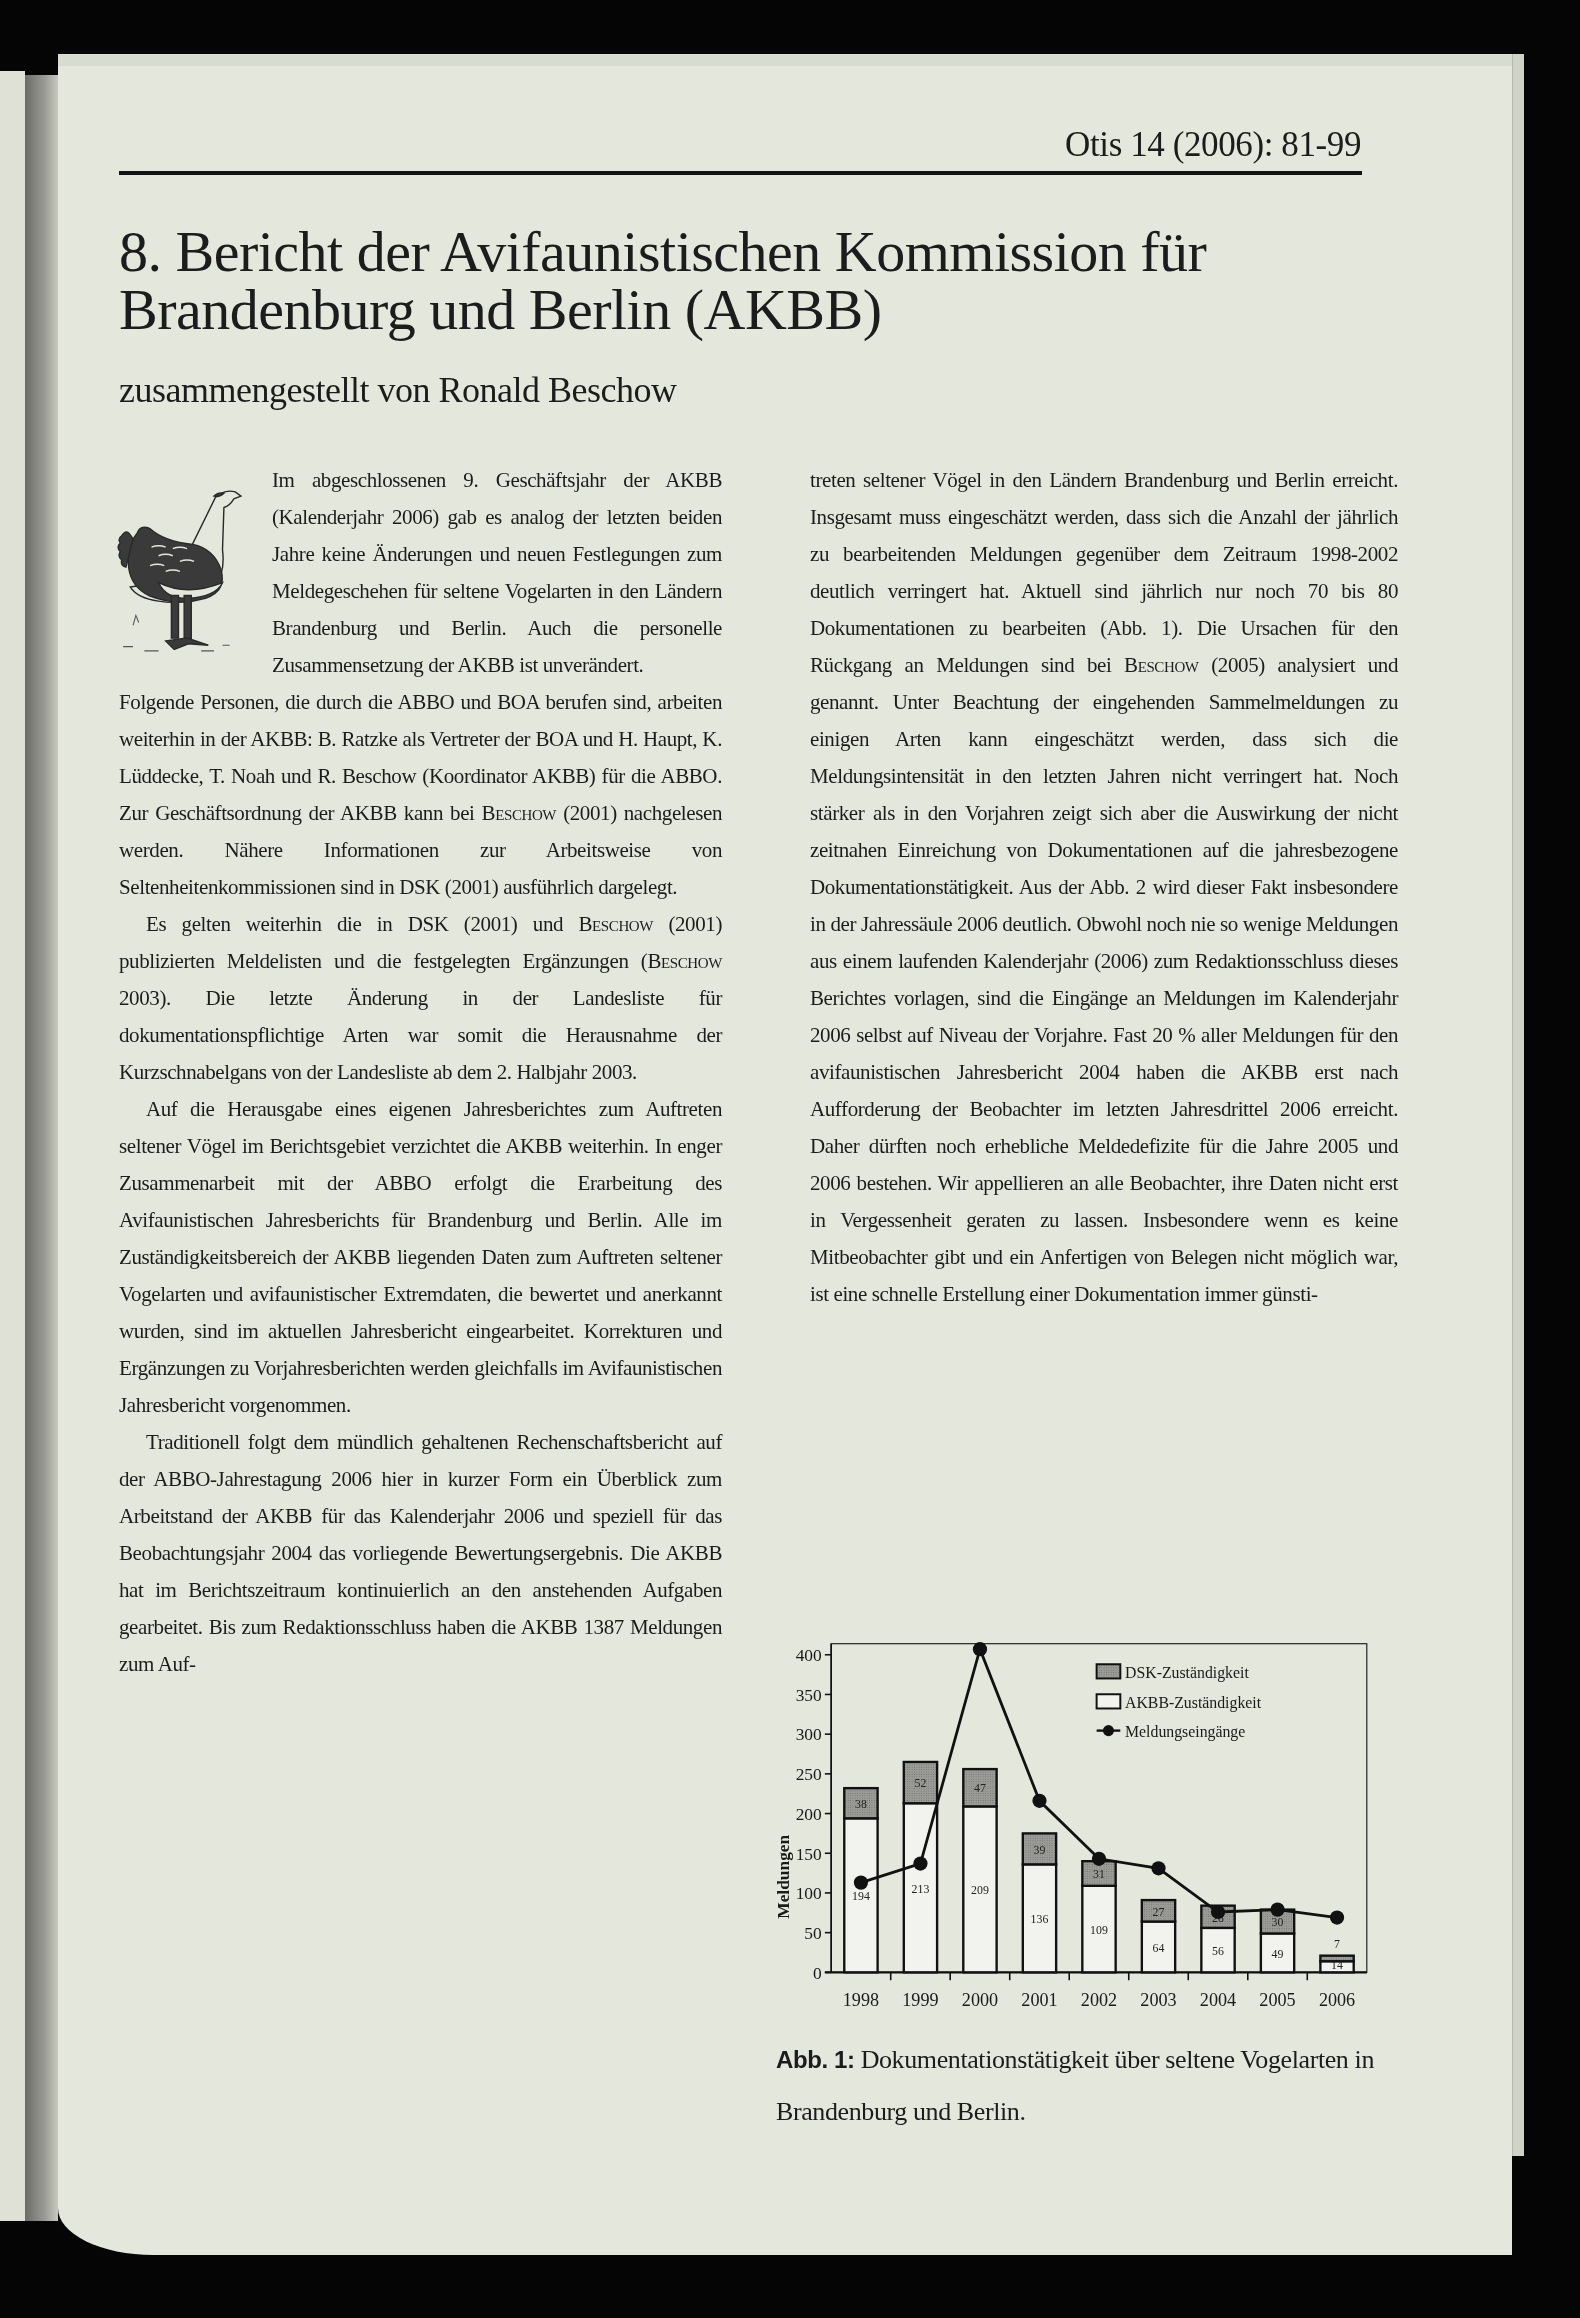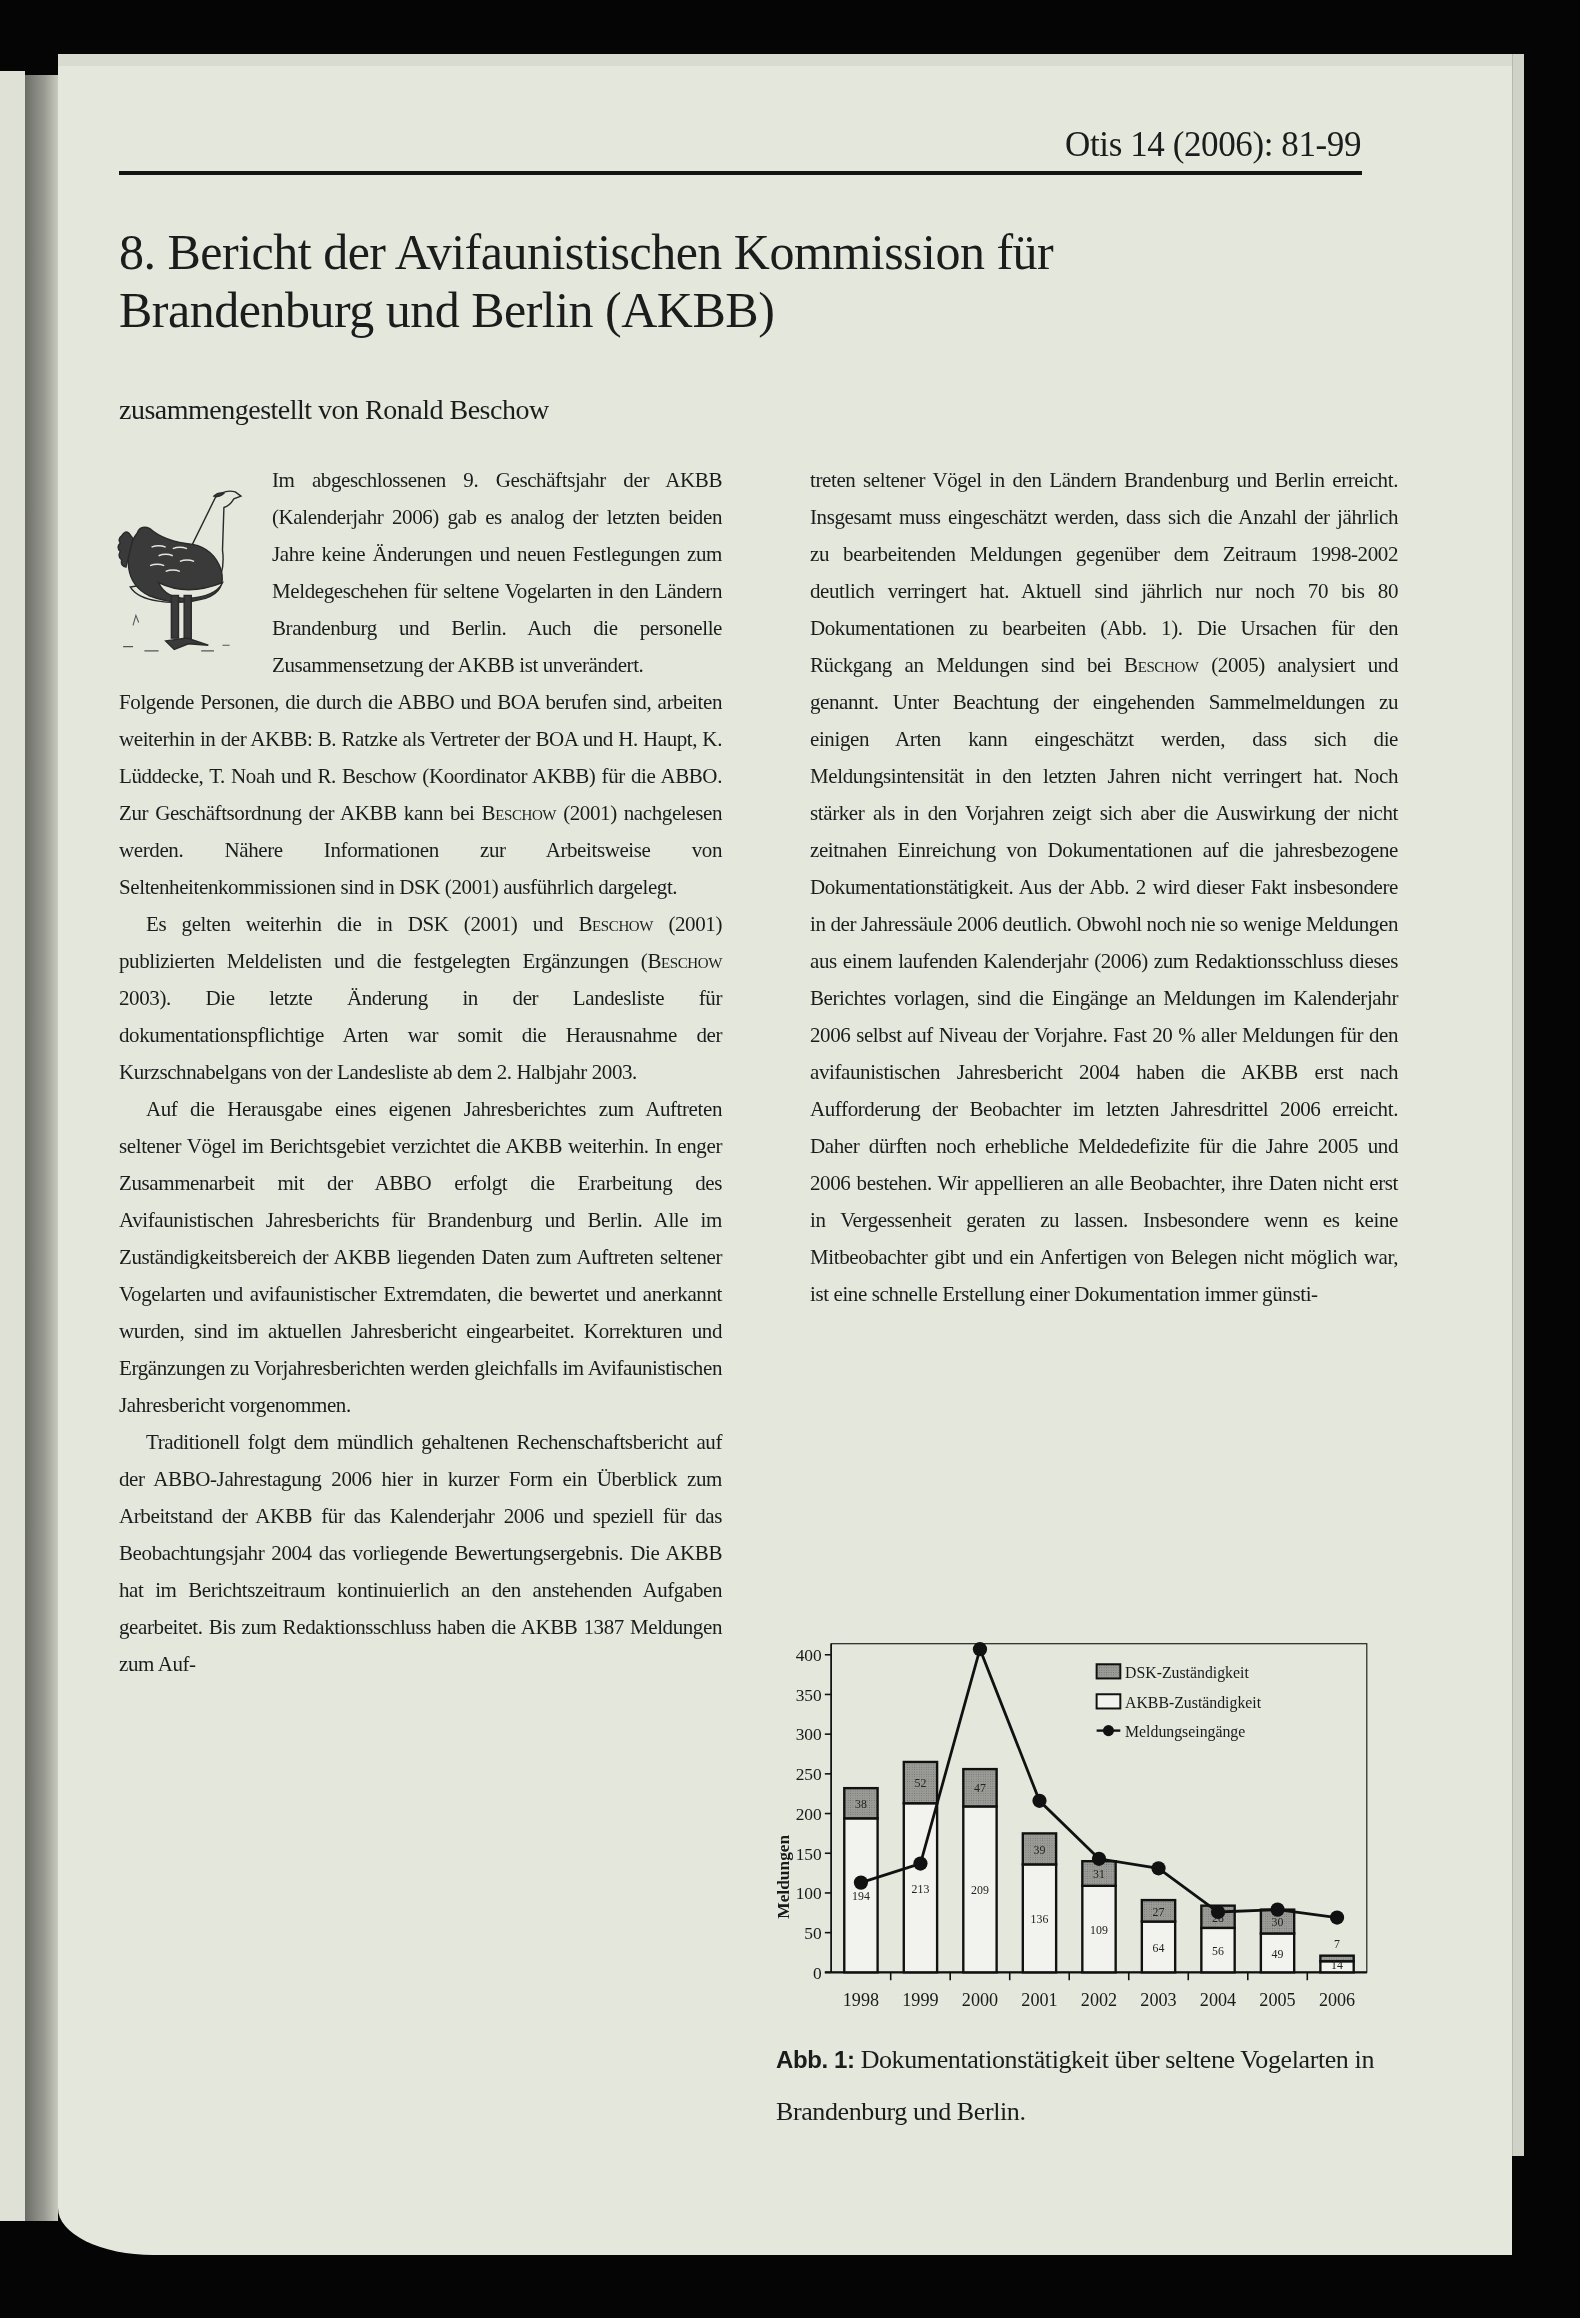--- a/index.html
+++ b/index.html
@@ -8,22 +8,22 @@
   .prev-page { position:absolute; left:0; top:71px; width:25px; height:2150px; background:#dfe1d6; }
   .gutter-shadow { position:absolute; left:25px; top:75px; width:33px; height:2146px;
                    background:linear-gradient(90deg,#6a6c66,#9a9c94 60%,#c8cabe); }
   .page { position:absolute; left:58px; top:66px; width:1454px; height:2189px;
           background:#e4e7dc; border-bottom-left-radius:95px 47px; }
   .page-edge { position:absolute; left:1512px; top:54px; width:11px; height:2102px;
                background:#cfd2c6; border-left:1.6px solid #b5b8ad; }
   .page-top { position:absolute; left:58px; top:54px; width:1465px; height:14.2px; background:#d8dbd0; border-bottom:1.6px solid #a9ab9f;}
   .running-head { position:absolute; right:220px; top:125px; font-size:35px; letter-spacing:-0.4px; }
   .head-rule { position:absolute; left:119px; top:171px; width:1243px; height:4px; background:#141414; }
-  .title { position:absolute; left:119px; top:223px; width:1106px; font-size:50px; line-height:58px; letter-spacing:-0.5px; }
-  .subtitle { position:absolute; left:119px; top:394px; font-size:28px; letter-spacing:-0.5px; }
+  .title { position:absolute; left:119px; top:223px; width:1106px; font-size:58px; line-height:58px; letter-spacing:-0.5px; }
+  .subtitle { position:absolute; left:119px; top:369px; font-size:36px; letter-spacing:-0.5px; }
   .col { position:absolute; font-size:21px; line-height:37px; text-align:justify; letter-spacing:-0.4px; }
   .col-left { left:119px; top:462px; width:603px; }
   .col-right { left:810px; top:462px; width:588px; }
   .col p { margin:0; }
   .col p.indent { text-indent:27px; }
   .drop { float:left; width:142px; height:213px; margin:0 14.2px 0 -3.2px; }
   .sc { font-variant:small-caps; }
   .chart { position:absolute; left:774px; top:1620px; width:601px; height:395px; }
   .caption { position:absolute; left:776px; top:2034px; width:601px; font-size:26px; line-height:52px; letter-spacing:-0.4px; }
   .caption b { font-family:"Liberation Sans","DejaVu Sans",sans-serif; font-weight:bold; font-size:24px; }

